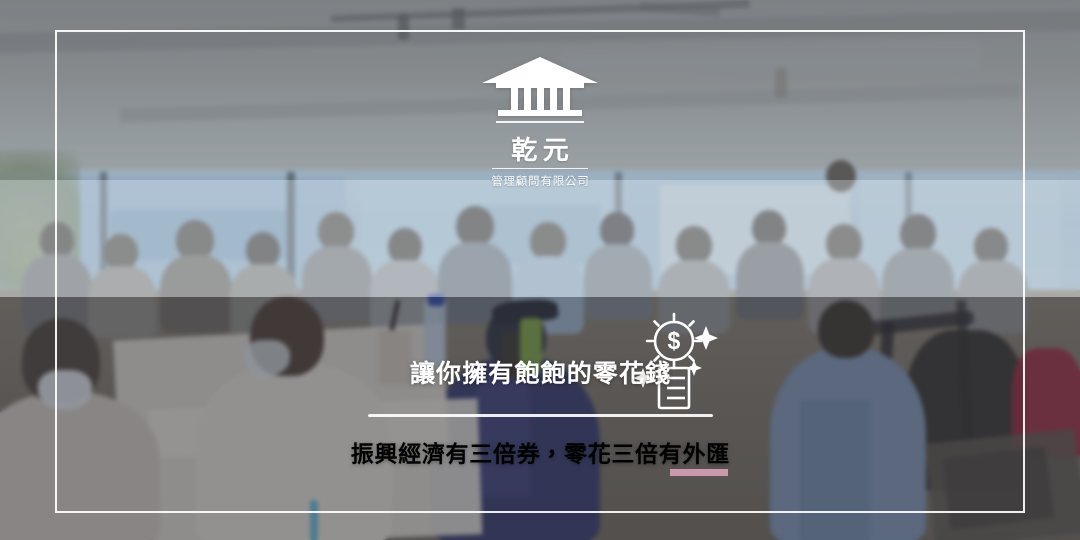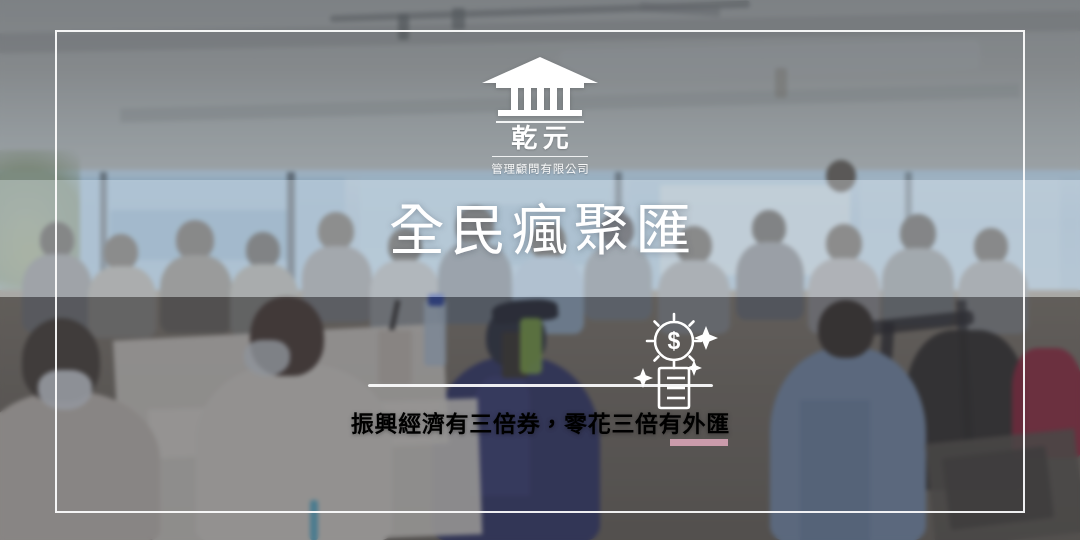--- a/index.html
+++ b/index.html
@@ -154,21 +154,21 @@
     border:2px solid rgba(255,255,255,.92);box-sizing:border-box;pointer-events:none;}
 
   
   .content{position:absolute;inset:0;}
 
   .logo{position:absolute;left:0;right:0;top:55px;display:flex;
     flex-direction:column;align-items:center;}
   .logo svg{display:block;filter:drop-shadow(0 1px 2px rgba(0,0,0,.18));}
   .logo-rule{width:88px;height:2px;background:rgba(255,255,255,.9);margin:4px 0 1px;}
   .logo-name{font-size:26px;font-weight:700;color:#ffffff;letter-spacing:.22em;
-    line-height:1.15;text-indent:.22em;text-shadow:0 1px 2px rgba(0,0,0,.2);}
+    line-height:1.15;text-indent:.22em;text-shadow:0 1px 2px rgba(0,0,0,.2);margin-top:12px;}
   .logo-rule2{width:96px;height:1.5px;background:rgba(255,255,255,.85);margin:2px 0 3px;}
   .logo-sub{font-size:11.5px;color:rgba(255,255,255,.93);letter-spacing:.07em;
     text-indent:.07em;text-shadow:0 1px 2px rgba(0,0,0,.25);}
 
   .title{position:absolute;left:0;right:0;top:200px;text-align:center;
     font-size:56px;font-weight:300;color:#ffffff;letter-spacing:.10em;
     text-indent:.10em;line-height:1.1;
     text-shadow:0 1px 6px rgba(40,46,58,.35);}
 
   .lower{position:absolute;left:0;right:0;top:358px;text-align:center;}
@@ -309,21 +309,20 @@
           <rect x="83" y="33" width="7" height="22" fill="#ffffff"></rect>
           <rect x="18" y="55" width="84" height="6" fill="#ffffff"></rect>
         </svg>
       </span>
       <div class="logo-rule"></div>
       <div class="logo-name">乾元</div>
       <div class="logo-rule2"></div>
       <div class="logo-sub">管理顧問有限公司</div>
     </div>
 
-    <div class="title">全民瘋聚匯</div>
 
     <span class="money-icon">
       <svg width="92" height="98" viewBox="0 0 92 98" aria-hidden="true">
         <g stroke="#ffffff" stroke-width="2.6" fill="none" stroke-linecap="round">
           <circle cx="46" cy="29" r="19"></circle>
           <line x1="46" y1="2" x2="46" y2="8"></line>
           <line x1="65.5" y1="9.5" x2="61.5" y2="13.5"></line>
           <line x1="73" y1="29" x2="67" y2="29"></line>
           <line x1="26.5" y1="9.5" x2="30.5" y2="13.5"></line>
           <line x1="19" y1="29" x2="25" y2="29"></line>
@@ -338,20 +337,21 @@
           <line x1="39" y1="76" x2="57" y2="76"></line>
           <line x1="39" y1="86" x2="57" y2="86"></line>
         </g>
         <path d="M78 14 l3.4 8.6 L90 26 l-8.6 3.4 L78 38 l-3.4 -8.6 L66 26 l8.6 -3.4 Z" fill="#ffffff"></path>
         <path d="M15 56 l2.8 7.2 L25 66 l-7.2 2.8 L15 76 l-2.8 -7.2 L5 66 l7.2 -2.8 Z" fill="#ffffff"></path>
         <path d="M66 48 l2.2 5.6 L74 56 l-5.8 2.2 L66 64 l-2.2 -5.8 L58 56 l5.8 -2.2 Z" fill="#ffffff"></path>
       </svg>
     </span>
 
     <div class="lower">
+      <div class="subtitle">讓你擁有飽飽的零花錢</div>
       <div class="divider"></div>
       <div class="tagline-wrap">
         <div class="tagline">振興經濟有三倍券，零花三倍有外匯</div>
         <div class="tag-underline"></div>
       </div>
     </div>
 
   </div>
 </div>
 

